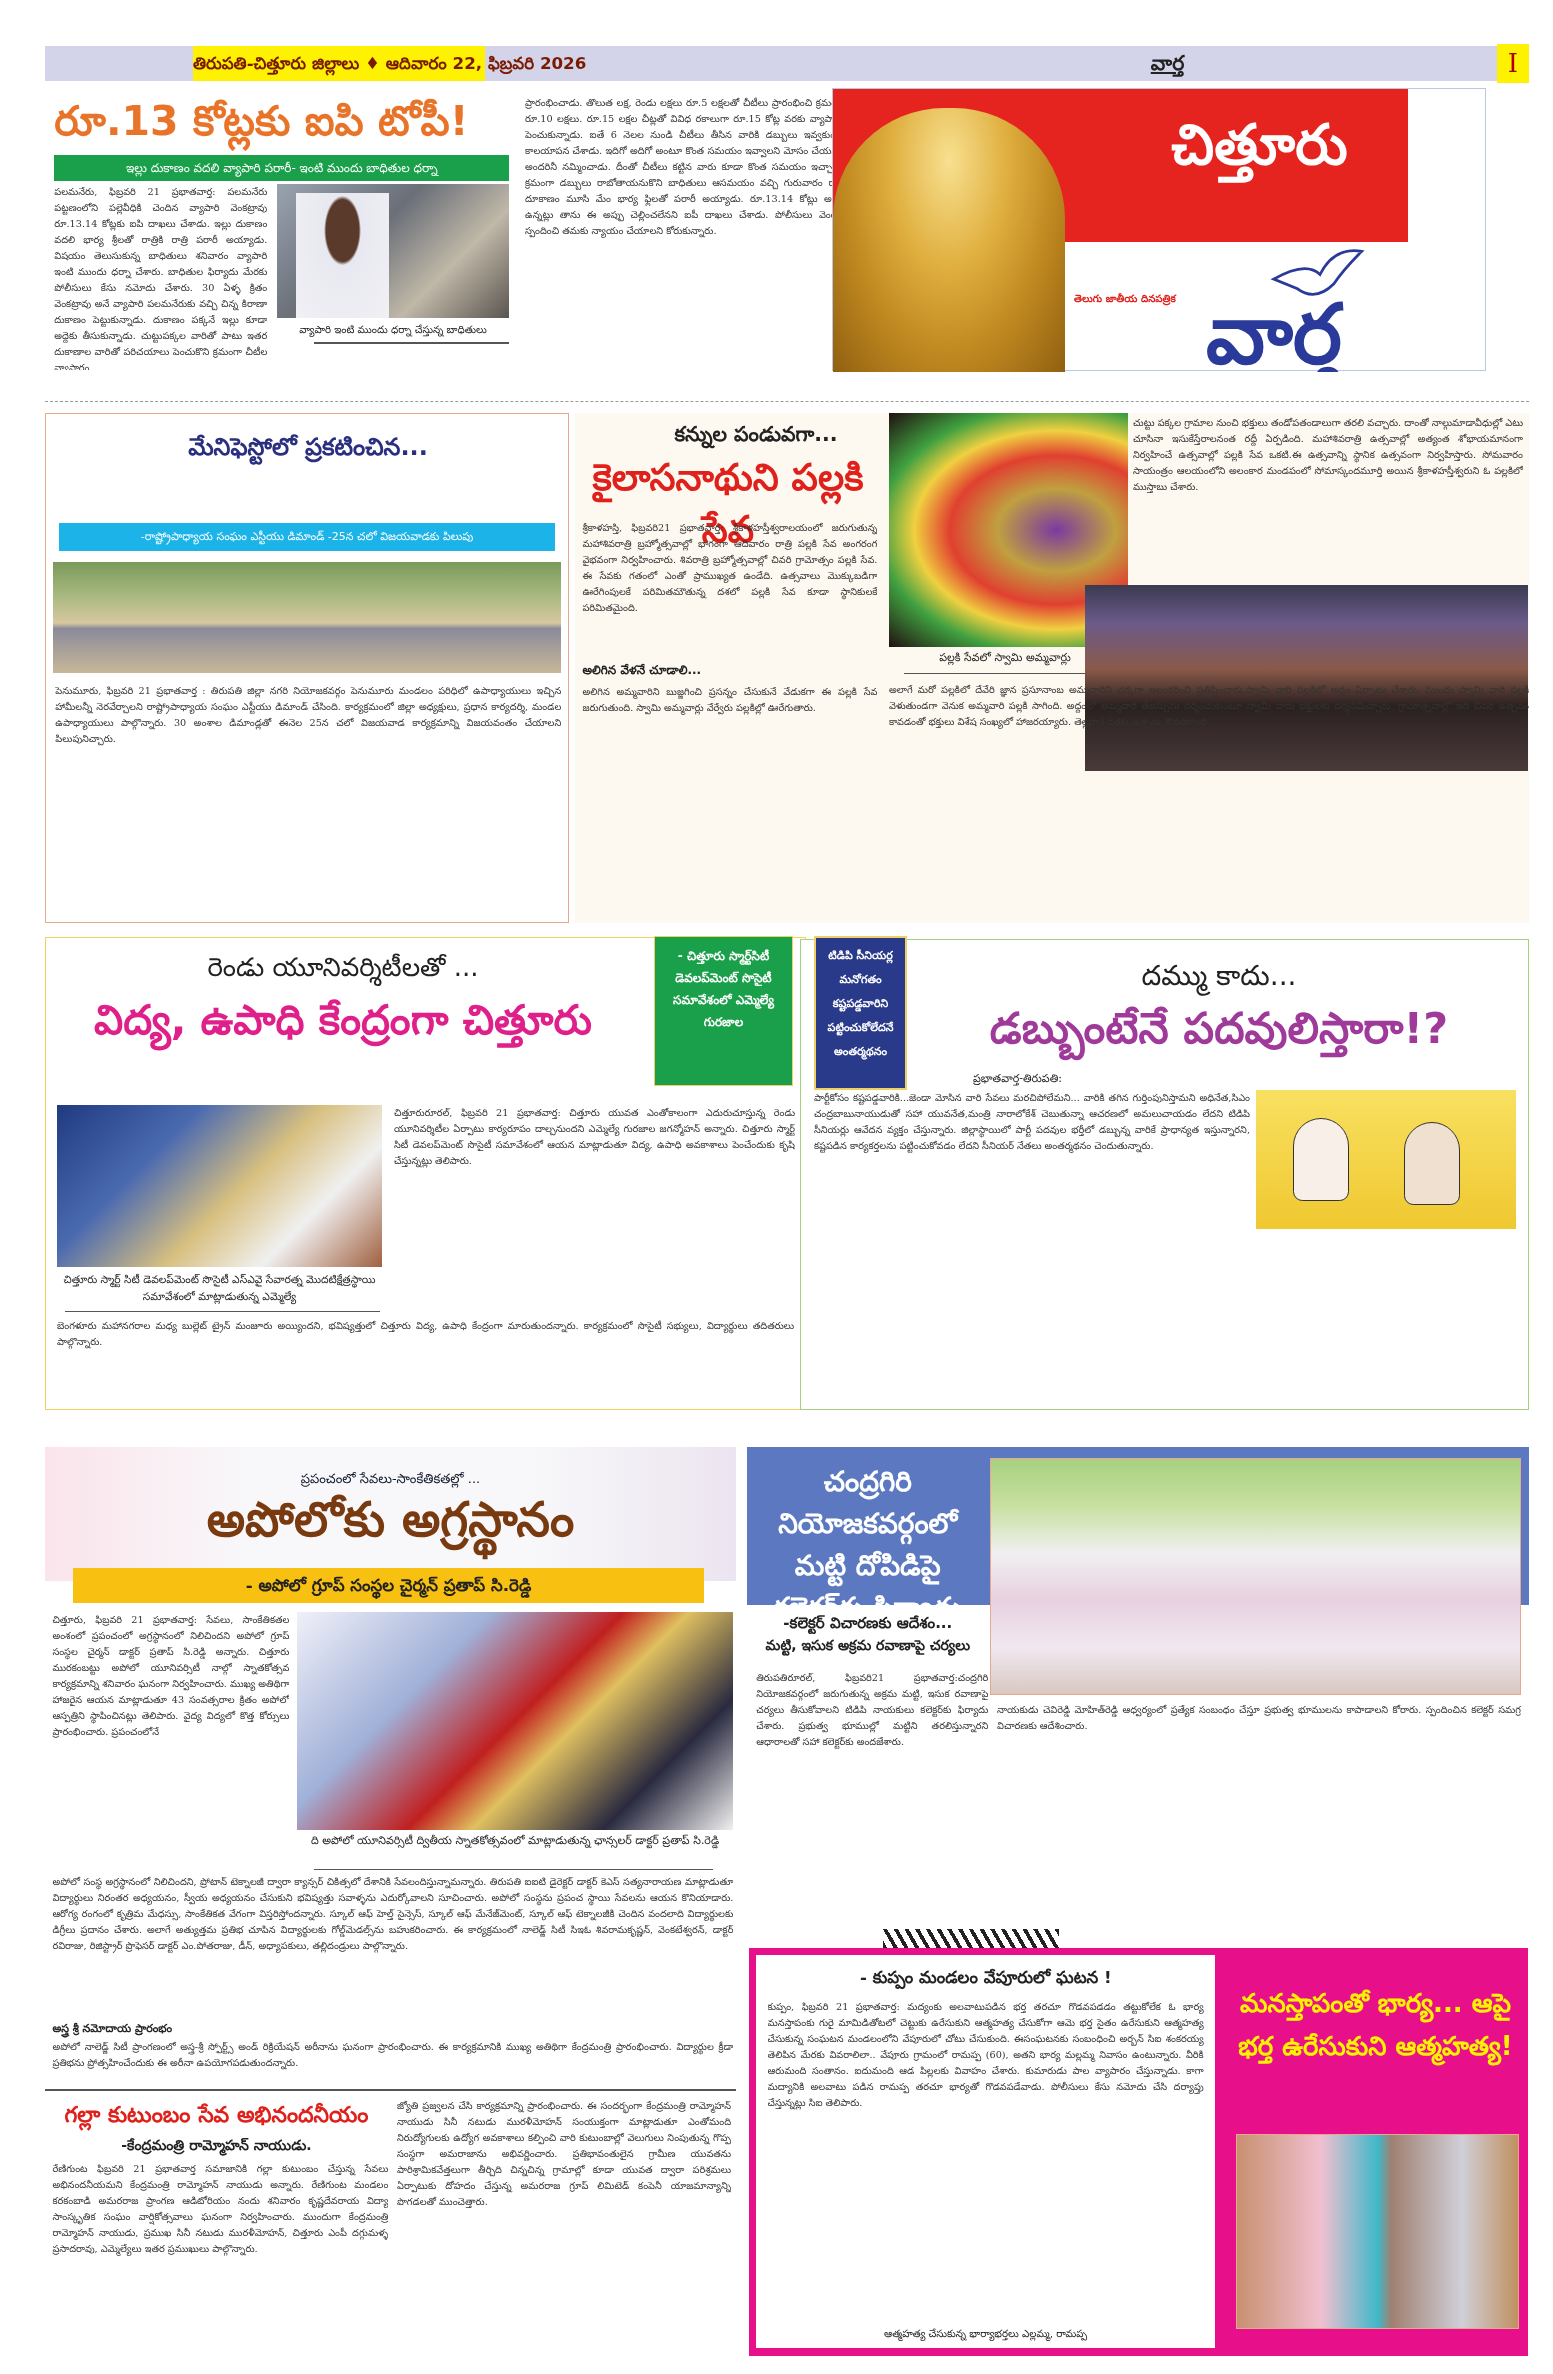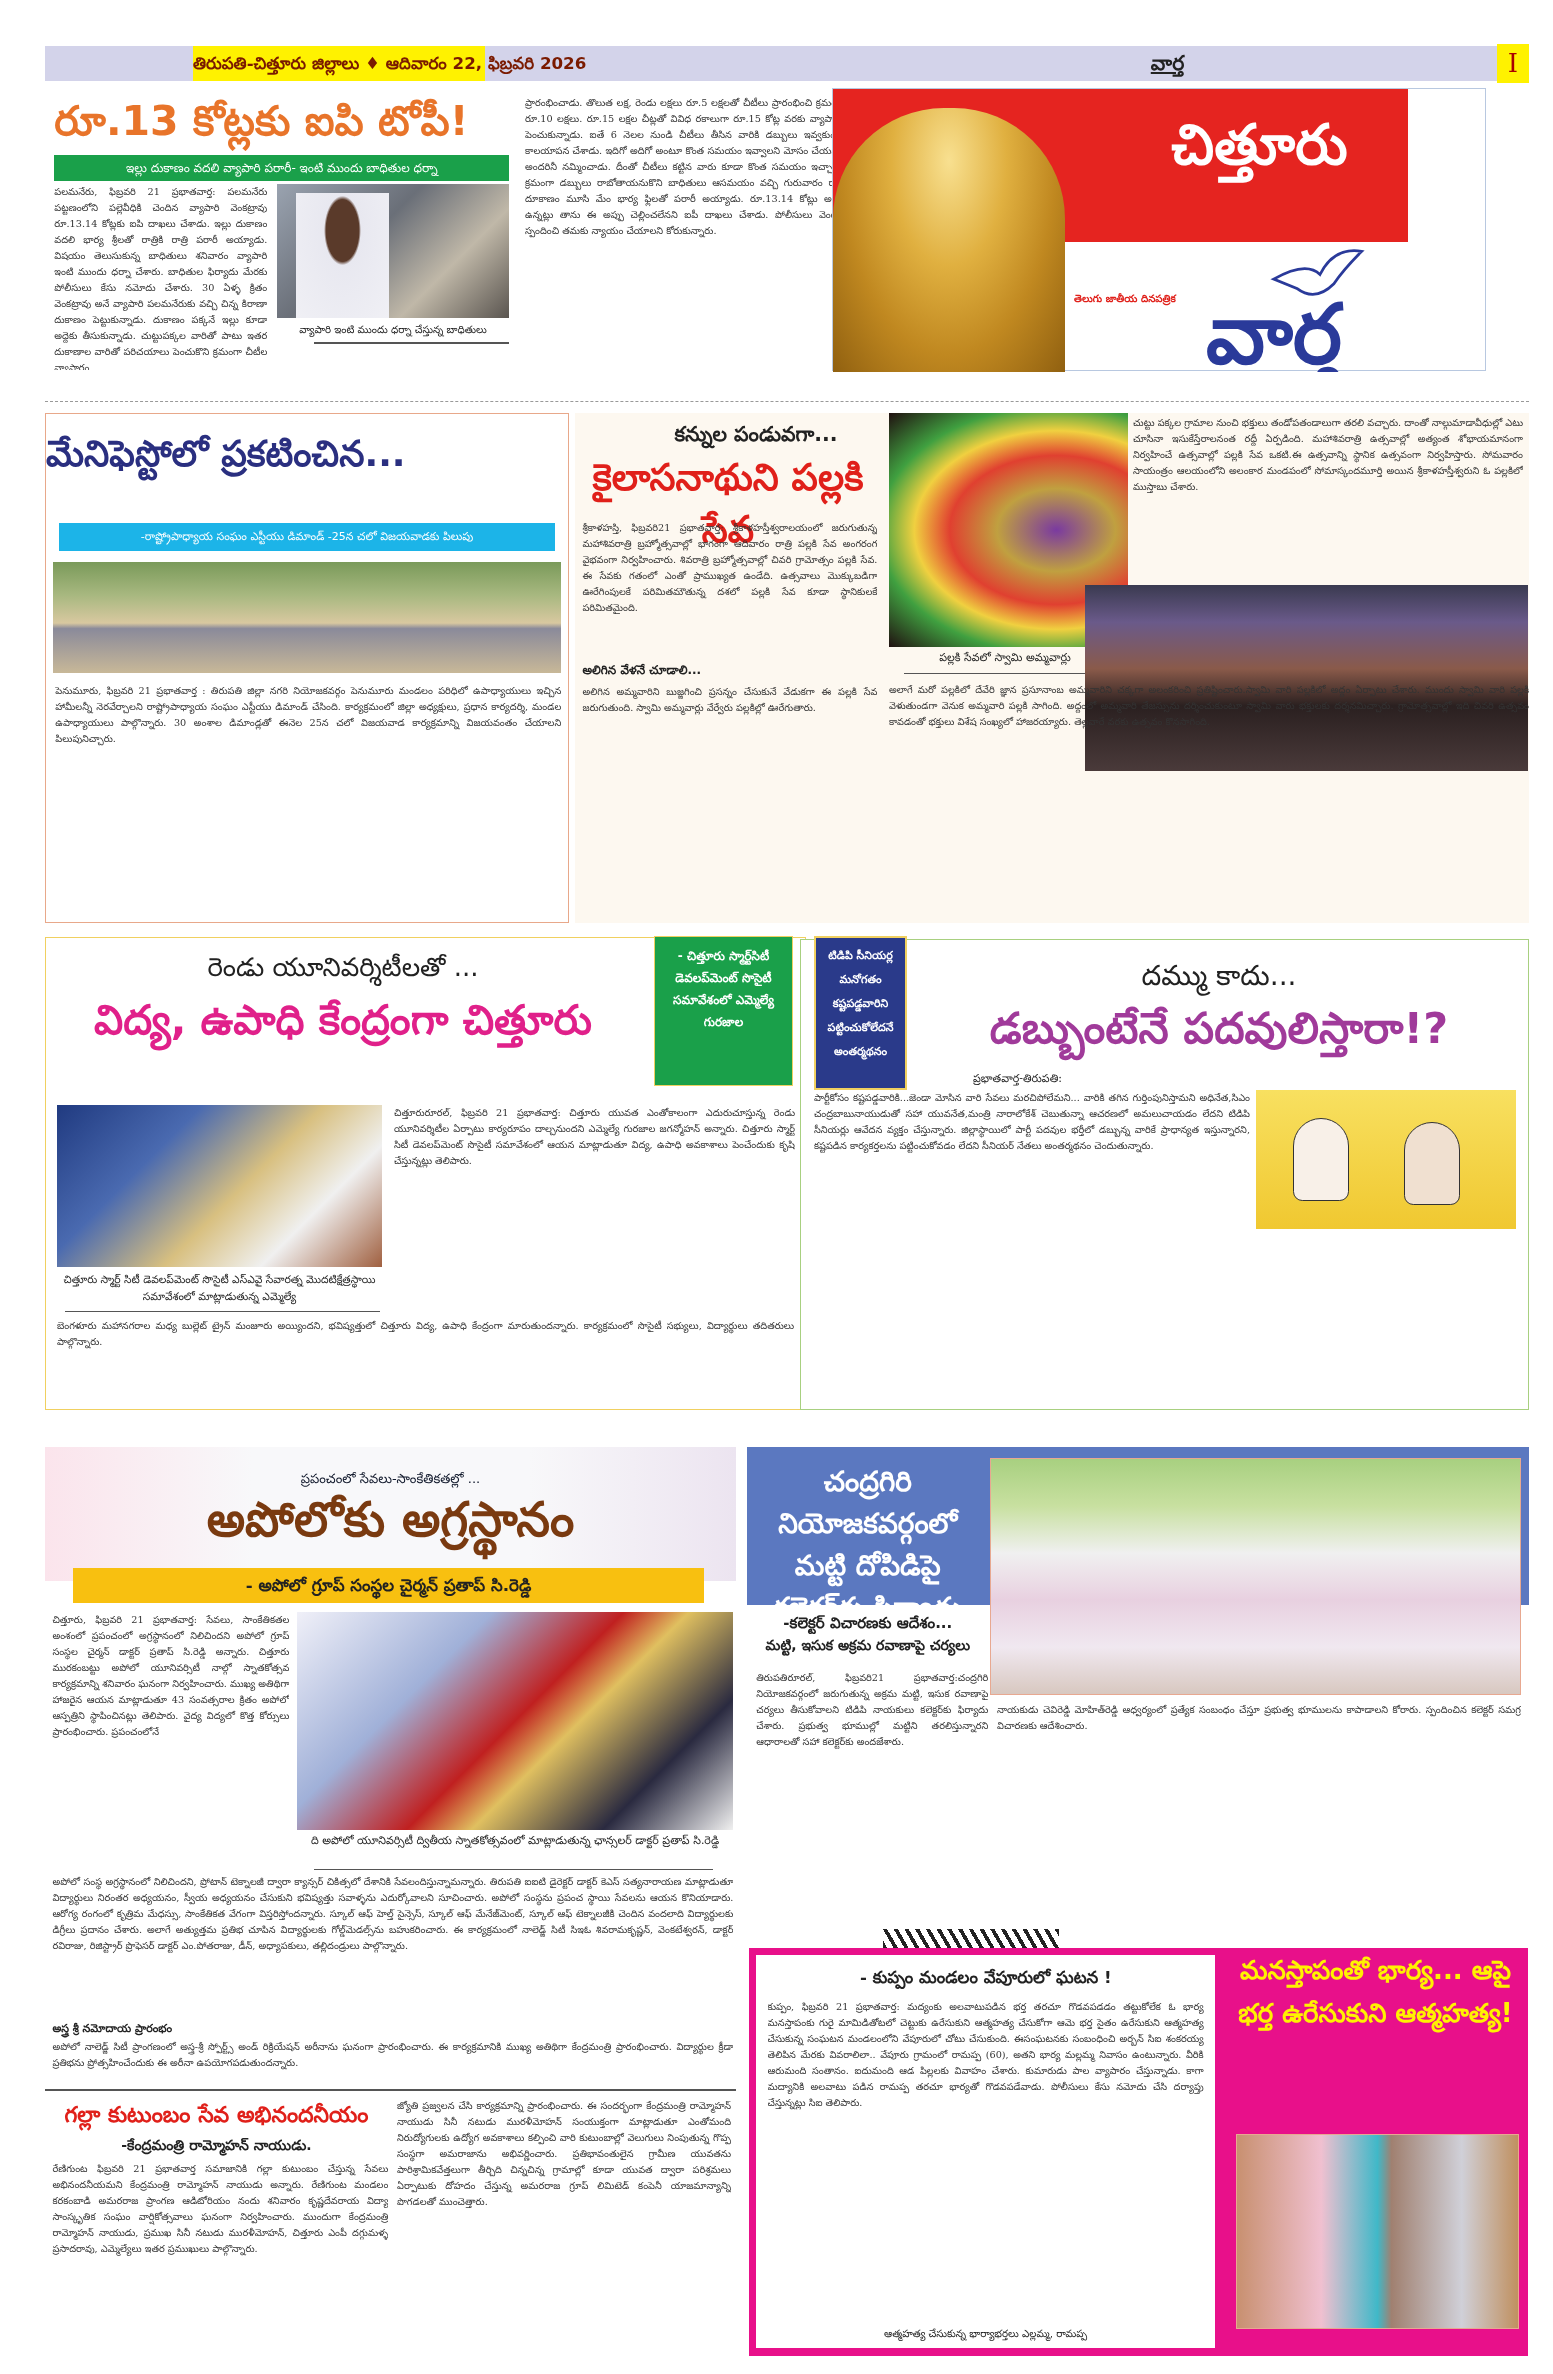--- a/index.html
+++ b/index.html
@@ -47,21 +47,21 @@
         <path d="M5 40 Q40 20 55 35 Q70 5 100 10 Q80 30 70 45 Q50 65 30 50 Z" fill="none" stroke="#2a3a9a" stroke-width="3"></path>
       </svg>
   </div>
   <div class="abs" style="left:241px;top:204px;width:167px;font-size:10.2px;color:#e0201a;font-weight:bold;">తెలుగు జాతీయ దినపత్రిక</div>
   <div class="abs" style="left:237px;top:176px;width:408px;height:107px;font-size:83px;font-weight:bold;color:#2a3a9a;text-align:center;line-height:139px;overflow:hidden;">వార్త</div>
 </div>
 
 <div class="abs hline" style="left:45px;top:401px;width:1484px;"></div>
 
 <div class="abs" style="left:45px;top:413px;width:524px;height:510px;border:0.9px solid #e8a88a;background:#fff;">
-  <div class="abs" style="left:0;top:18.6px;width:524px;font-size:36px;font-weight:bold;color:#2a2f80;">మేనిఫెస్టోలో ప్రకటించిన...</div>
+  <div class="abs" style="left:0;top:18.6px;width:524px;font-size:24px;font-weight:bold;color:#2a2f80;text-align:center;">మేనిఫెస్టోలో ప్రకటించిన...</div>
   <div class="abs" style="left:13px;top:109px;width:496px;height:28px;background:#1cb4e8;">
     <span style="display:block;color:#fff;font-size:11px;line-height:28px;text-align:center;white-space:nowrap;overflow:hidden;">-రాష్ట్రోపాధ్యాయ సంఘం ఎస్టీయు డిమాండ్ -25న చలో విజయవాడకు పిలుపు</span>
   </div>
   <div class="abs photo" style="left:7.4px;top:148px;width:508px;height:111px;background:linear-gradient(180deg,#7a9a5a 0%,#a8b880 30%,#d8c8a0 55%,#8a8a9a 60%,#c8b898 100%);"></div>
   <div class="abs body-text" style="left:9.3px;top:269px;width:506px;height:232px;">పెనుమూరు, ఫిబ్రవరి 21 ప్రభాతవార్త : తిరుపతి జిల్లా నగరి నియోజకవర్గం పెనుమూరు మండలం పరిధిలో ఉపాధ్యాయులు ఇచ్చిన హామీలన్నీ నెరవేర్చాలని రాష్ట్రోపాధ్యాయ సంఘం ఎస్టీయు డిమాండ్ చేసింది. కార్యక్రమంలో జిల్లా అధ్యక్షులు, ప్రధాన కార్యదర్శి, మండల ఉపాధ్యాయులు పాల్గొన్నారు. 30 అంశాల డిమాండ్లతో ఈనెల 25న చలో విజయవాడ కార్యక్రమాన్ని విజయవంతం చేయాలని పిలుపునిచ్చారు.</div>
 </div>
 
 <div class="abs" style="left:575px;top:413px;width:954px;height:510px;background:#fdf8f0;">
   <div class="abs" style="left:0;top:9.3px;width:306px;font-size:20.4px;font-weight:bold;color:#222;text-align:center;margin-left:28px;">కన్నుల పండువగా...</div>
   <div class="abs" style="left:0;top:39px;width:306px;font-size:37px;font-weight:bold;color:#e0201a;text-align:center;line-height:52px;">కైలాసనాథుని పల్లకి సేవ</div>
@@ -137,17 +137,17 @@
   <div class="abs body-text" style="left:9.3px;top:223px;width:232px;height:250px;">తిరుపతిరూరల్, ఫిబ్రవరి21 ప్రభాతవార్త:చంద్రగిరి నియోజకవర్గంలో జరుగుతున్న అక్రమ మట్టి, ఇసుక రవాణాపై చర్యలు తీసుకోవాలని టిడిపి నాయకులు కలెక్టర్‌కు ఫిర్యాదు చేశారు. ప్రభుత్వ భూముల్లో మట్టిని తరలిస్తున్నారని ఆధారాలతో సహా కలెక్టర్‌కు అందజేశారు.</div>
   <div class="abs body-text" style="left:250px;top:255px;width:524px;height:218px;">నాయకుడు చెవిరెడ్డి మోహిత్‌రెడ్డి ఆధ్వర్యంలో ప్రత్యేక సంబంధం చేస్తూ ప్రభుత్వ భూములను కాపాడాలని కోరారు. స్పందించిన కలెక్టర్ సమగ్ర విచారణకు ఆదేశించారు.</div>
 </div>
 
 <div class="abs" style="left:883px;top:1929px;width:176px;height:18.6px;background:repeating-linear-gradient(60deg,#222 0 3.7px,transparent 3.7px 9.3px);"></div>
 
 <div class="abs" style="left:749px;top:1948px;width:779px;height:408px;background:#e8108a;">
   <div class="abs" style="left:7.4px;top:7.4px;width:459px;height:393px;background:#fff;"></div>
   <div class="abs" style="left:7.4px;top:18.6px;width:459px;font-size:16.7px;font-weight:bold;color:#222;text-align:center;">- కుప్పం మండలం వేపూరులో ఘటన !</div>
   <div class="abs body-text" style="left:18.6px;top:51px;width:436px;height:339px;">కుప్పం, ఫిబ్రవరి 21 ప్రభాతవార్త: మద్యంకు అలవాటుపడిన భర్త తరచూ గొడవపడడం తట్టుకోలేక ఓ భార్య మనస్తాపంకు గురై మామిడితోటలో చెట్టుకు ఉరేసుకుని ఆత్మహత్య చేసుకోగా ఆమె భర్త సైతం ఉరేసుకుని ఆత్మహత్య చేసుకున్న సంఘటన మండలంలోని వేపూరులో చోటు చేసుకుంది. ఈసంఘటనకు సంబంధించి అర్బన్ సిఐ శంకరయ్య తెలిపిన మేరకు వివరాలిలా.. వేపూరు గ్రామంలో రామప్ప (60), అతని భార్య మల్లమ్మ నివాసం ఉంటున్నారు. వీరికి ఆరుమంది సంతానం. ఐదుమంది ఆడ పిల్లలకు వివాహం చేశారు. కుమారుడు పాల వ్యాపారం చేస్తున్నాడు. కాగా మద్యానికి అలవాటు పడిన రామప్ప తరచూ భార్యతో గొడవపడేవాడు. పోలీసులు కేసు నమోదు చేసి దర్యాప్తు చేస్తున్నట్లు సిఐ తెలిపారు.</div>
-  <div class="abs" style="left:478px;top:1px;width:297px;font-size:26px;font-weight:bold;color:#fff200;text-align:center;line-height:43px;">మనస్తాపంతో భార్య... ఆపై భర్త ఉరేసుకుని ఆత్మహత్య!</div>
+  <div class="abs" style="left:478px;top:34px;width:297px;font-size:26px;font-weight:bold;color:#fff200;text-align:center;line-height:43px;">మనస్తాపంతో భార్య... ఆపై భర్త ఉరేసుకుని ఆత్మహత్య!</div>
   <div class="abs photo" style="left:487px;top:186px;width:283px;height:195px;border:1.9px solid #e8a890;background:linear-gradient(90deg,#c89070 0%,#f0c0d0 30%,#40b8c8 50%,#a08070 55%,#d0d0d8 80%,#c09060 100%);"></div>
   <div class="abs caption" style="left:18.6px;top:378px;width:436px;font-size:10.2px;color:#222;">ఆత్మహత్య చేసుకున్న భార్యాభర్తలు ఎల్లమ్మ, రామప్ప</div>
 </div>
 
 
 </body></html>

